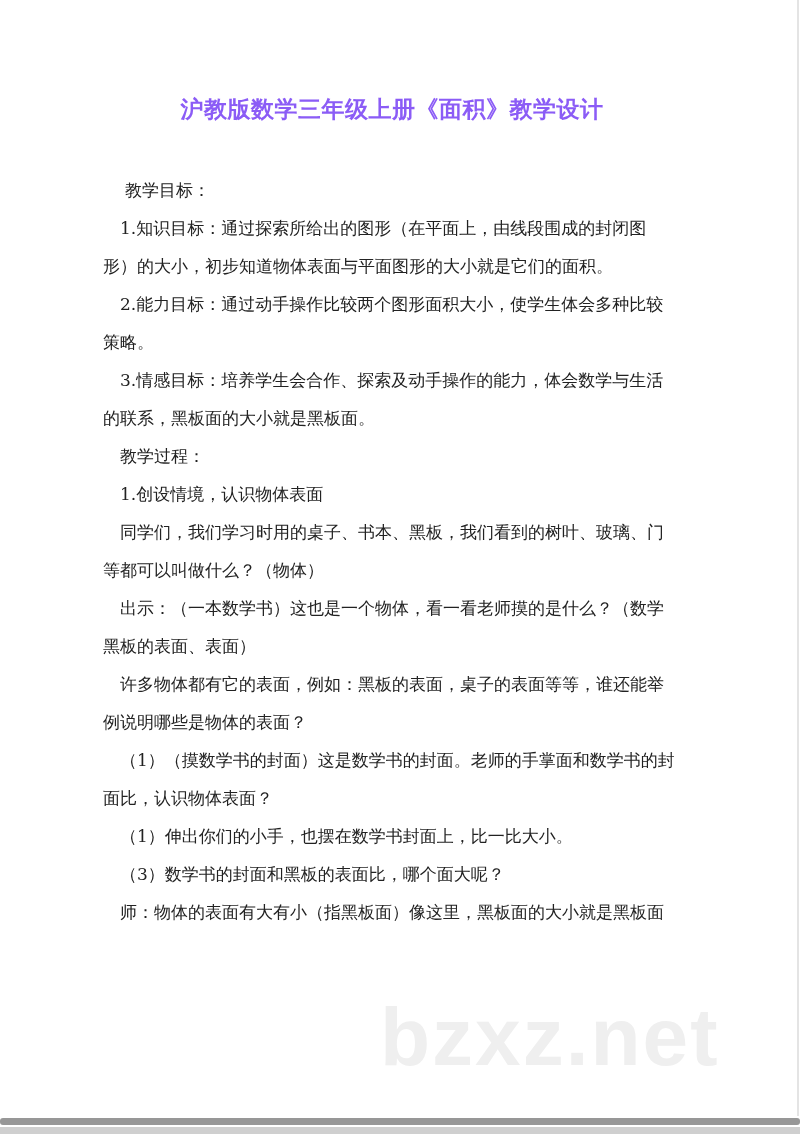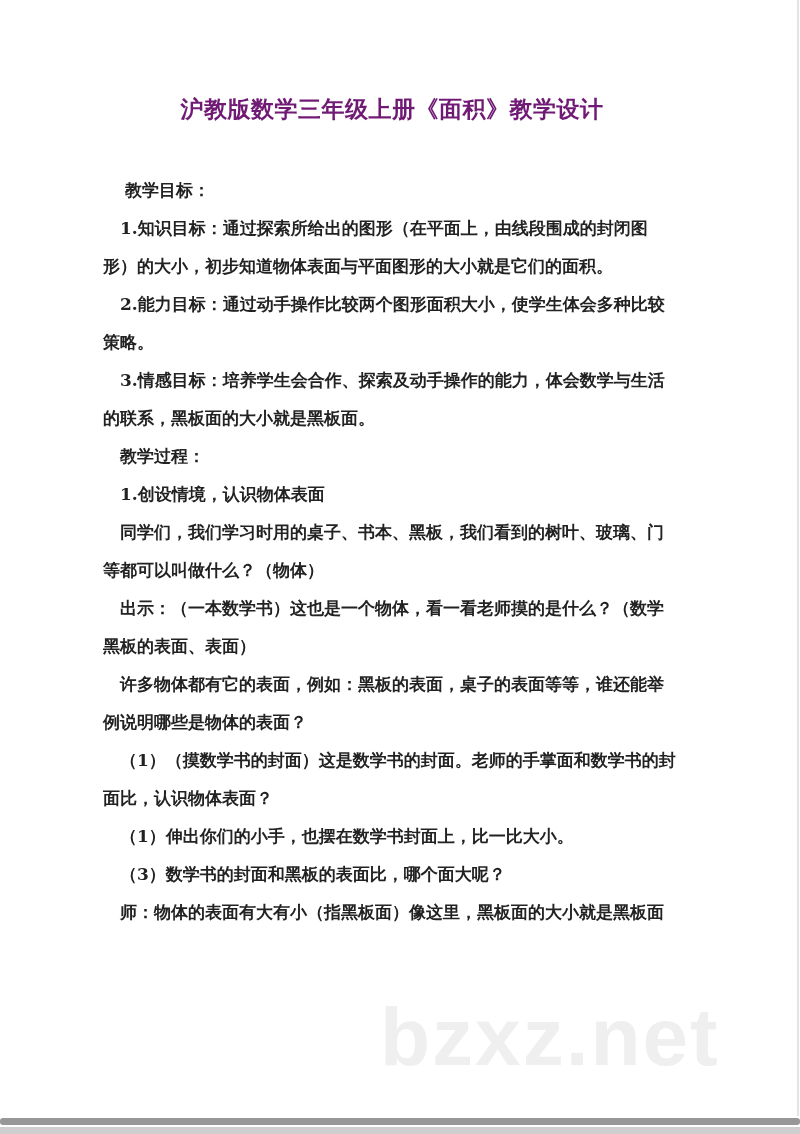--- a/index.html
+++ b/index.html
@@ -21,21 +21,21 @@
     }
     .title {
       position: absolute;
       top: 94px;
       left: 0;
       width: 784px;
       text-align: center;
       font-family: "DejaVu Sans", sans-serif;
       font-weight: bold;
       font-size: 23px;
-      color: #701a75;
+      color: #8b5cf6;
       letter-spacing: 0.5px;
     }
     .body {
       position: absolute;
       top: 171px;
       left: 103px;
       width: 600px;
       font-family: "DejaVu Serif", serif;
       font-size: 17px;
       line-height: 38px;
@@ -57,21 +57,21 @@
       left: 380px;
       top: 990px;
       font-family: "Liberation Sans", sans-serif;
       font-weight: bold;
       font-size: 82px;
       color: #efefef;
       letter-spacing: 2px;
       z-index: 0;
       user-select: none;
     }
-    .body { z-index: 1; font-weight: bold; }
+    .body { z-index: 1; }
     .scrollbar {
       position: absolute;
       left: 0;
       top: 1118px;
       width: 800px;
       height: 7px;
       background: #979797;
       border-radius: 3px;
     }
     .bottom-strip {

